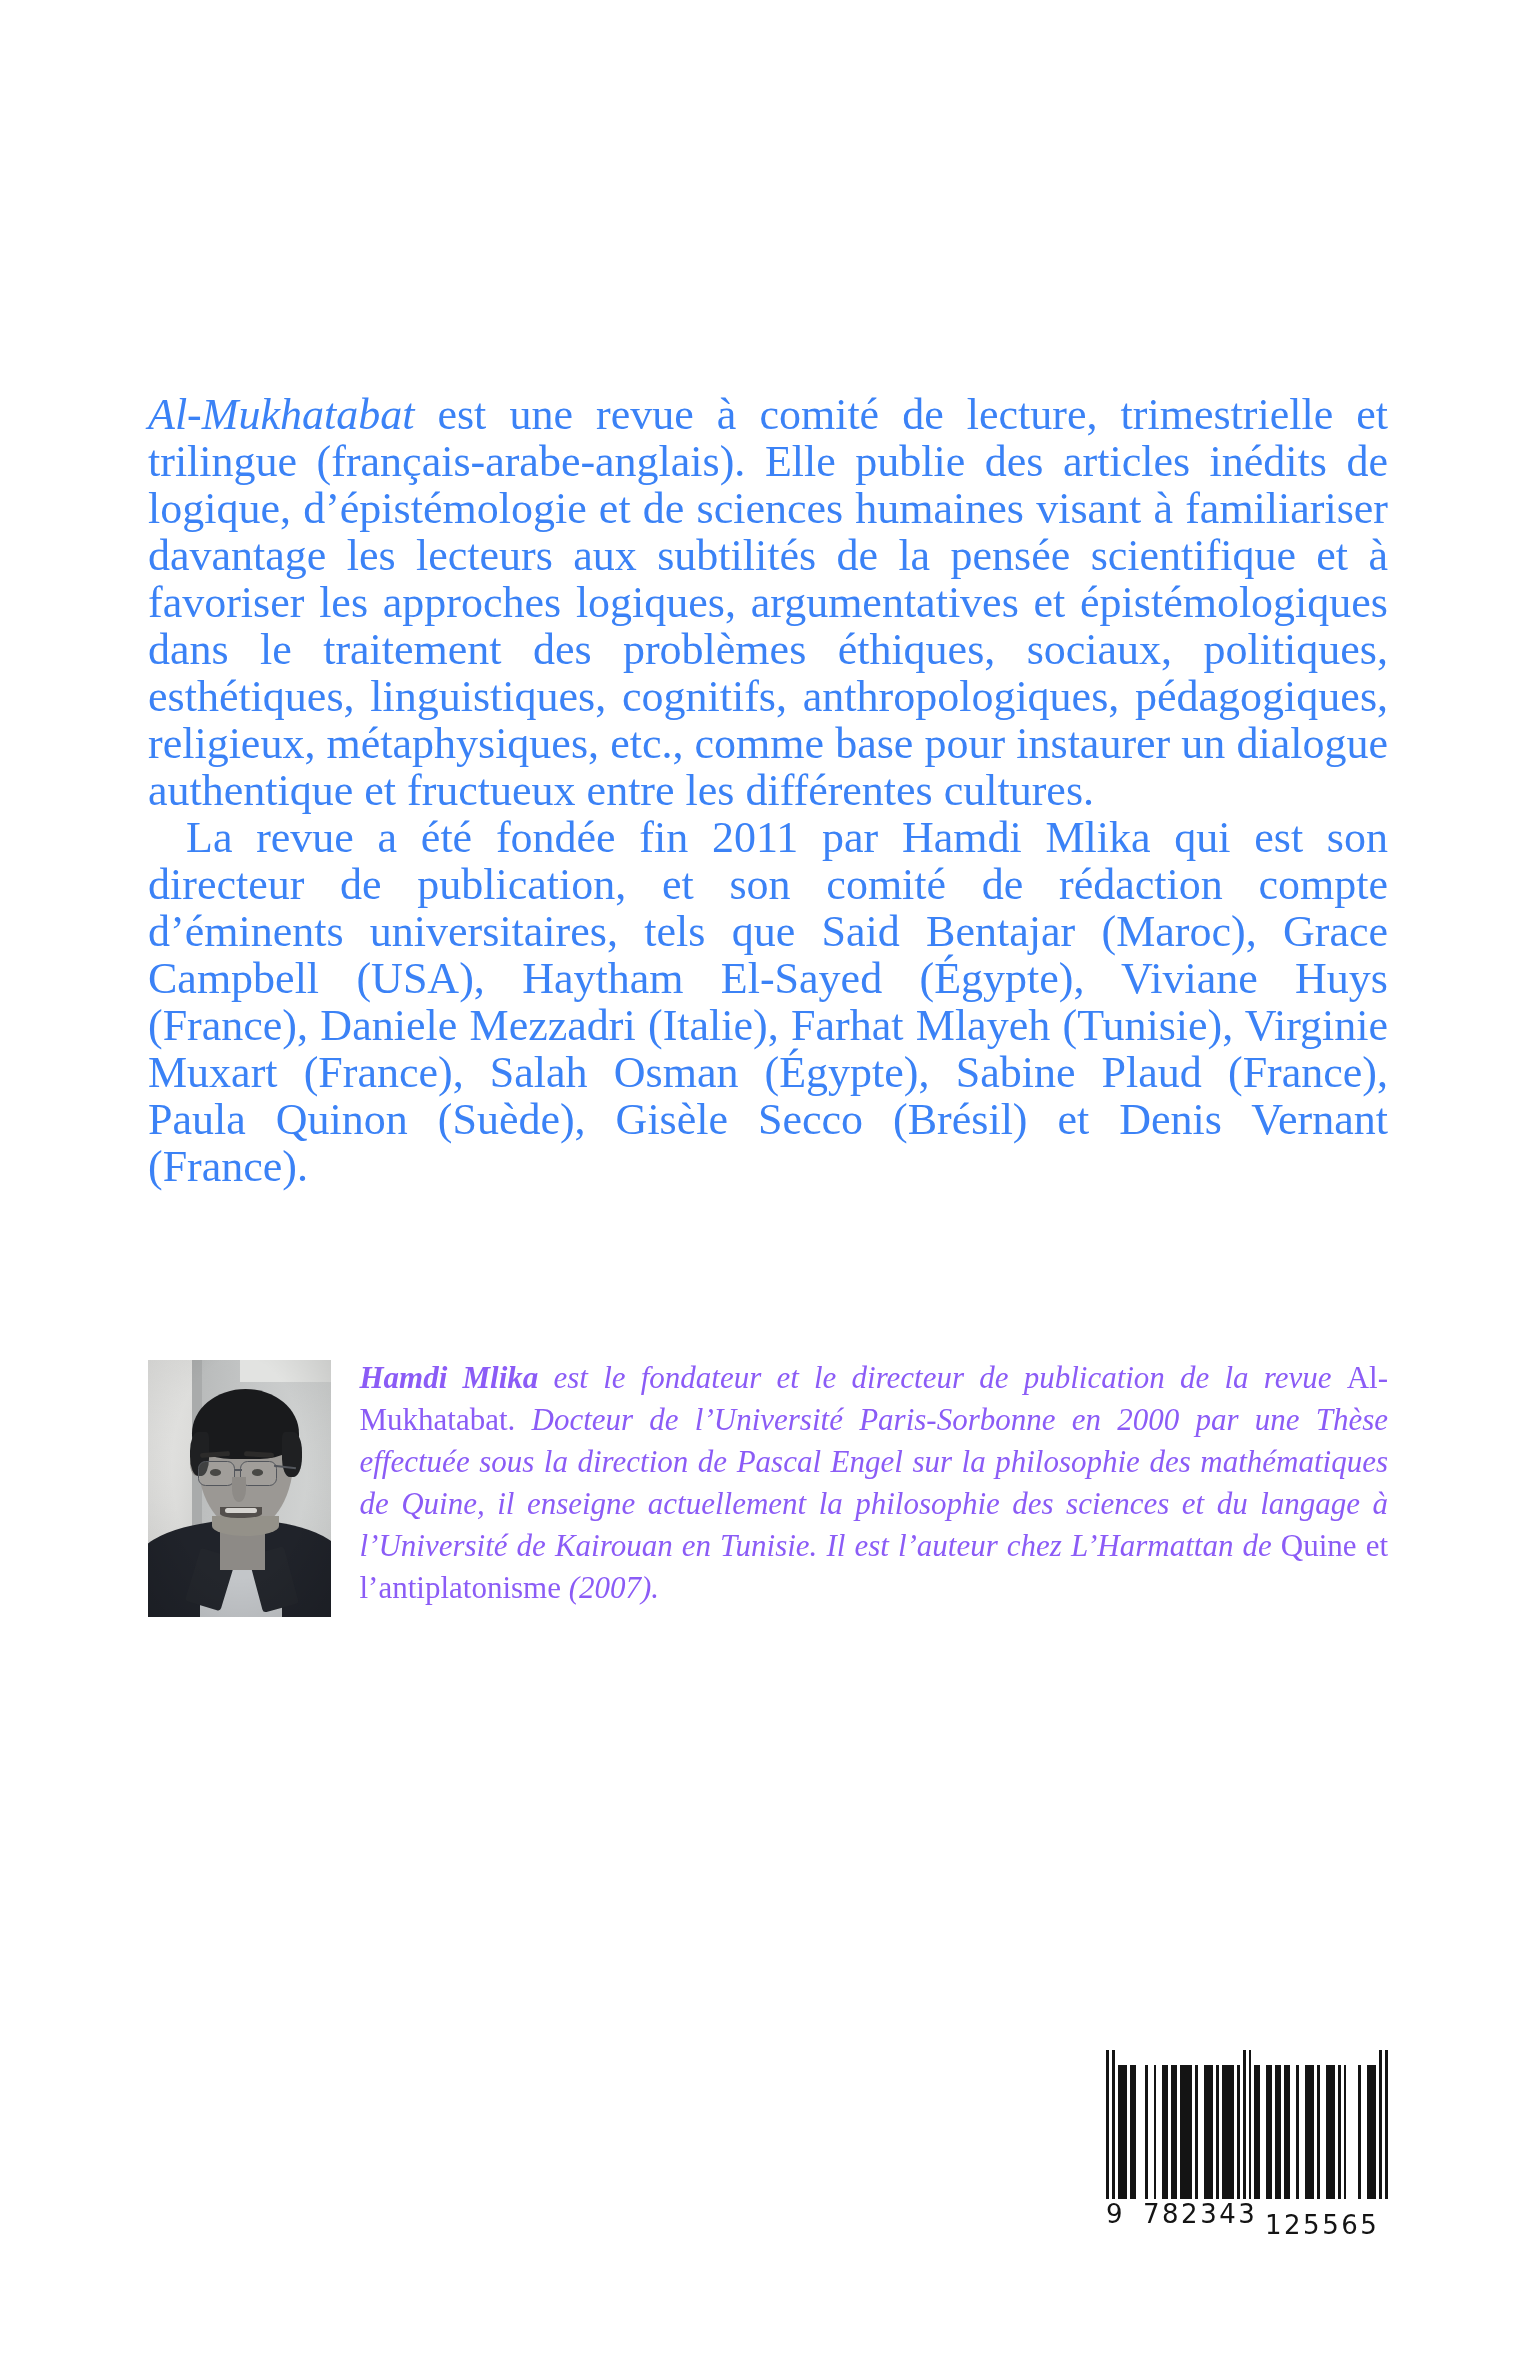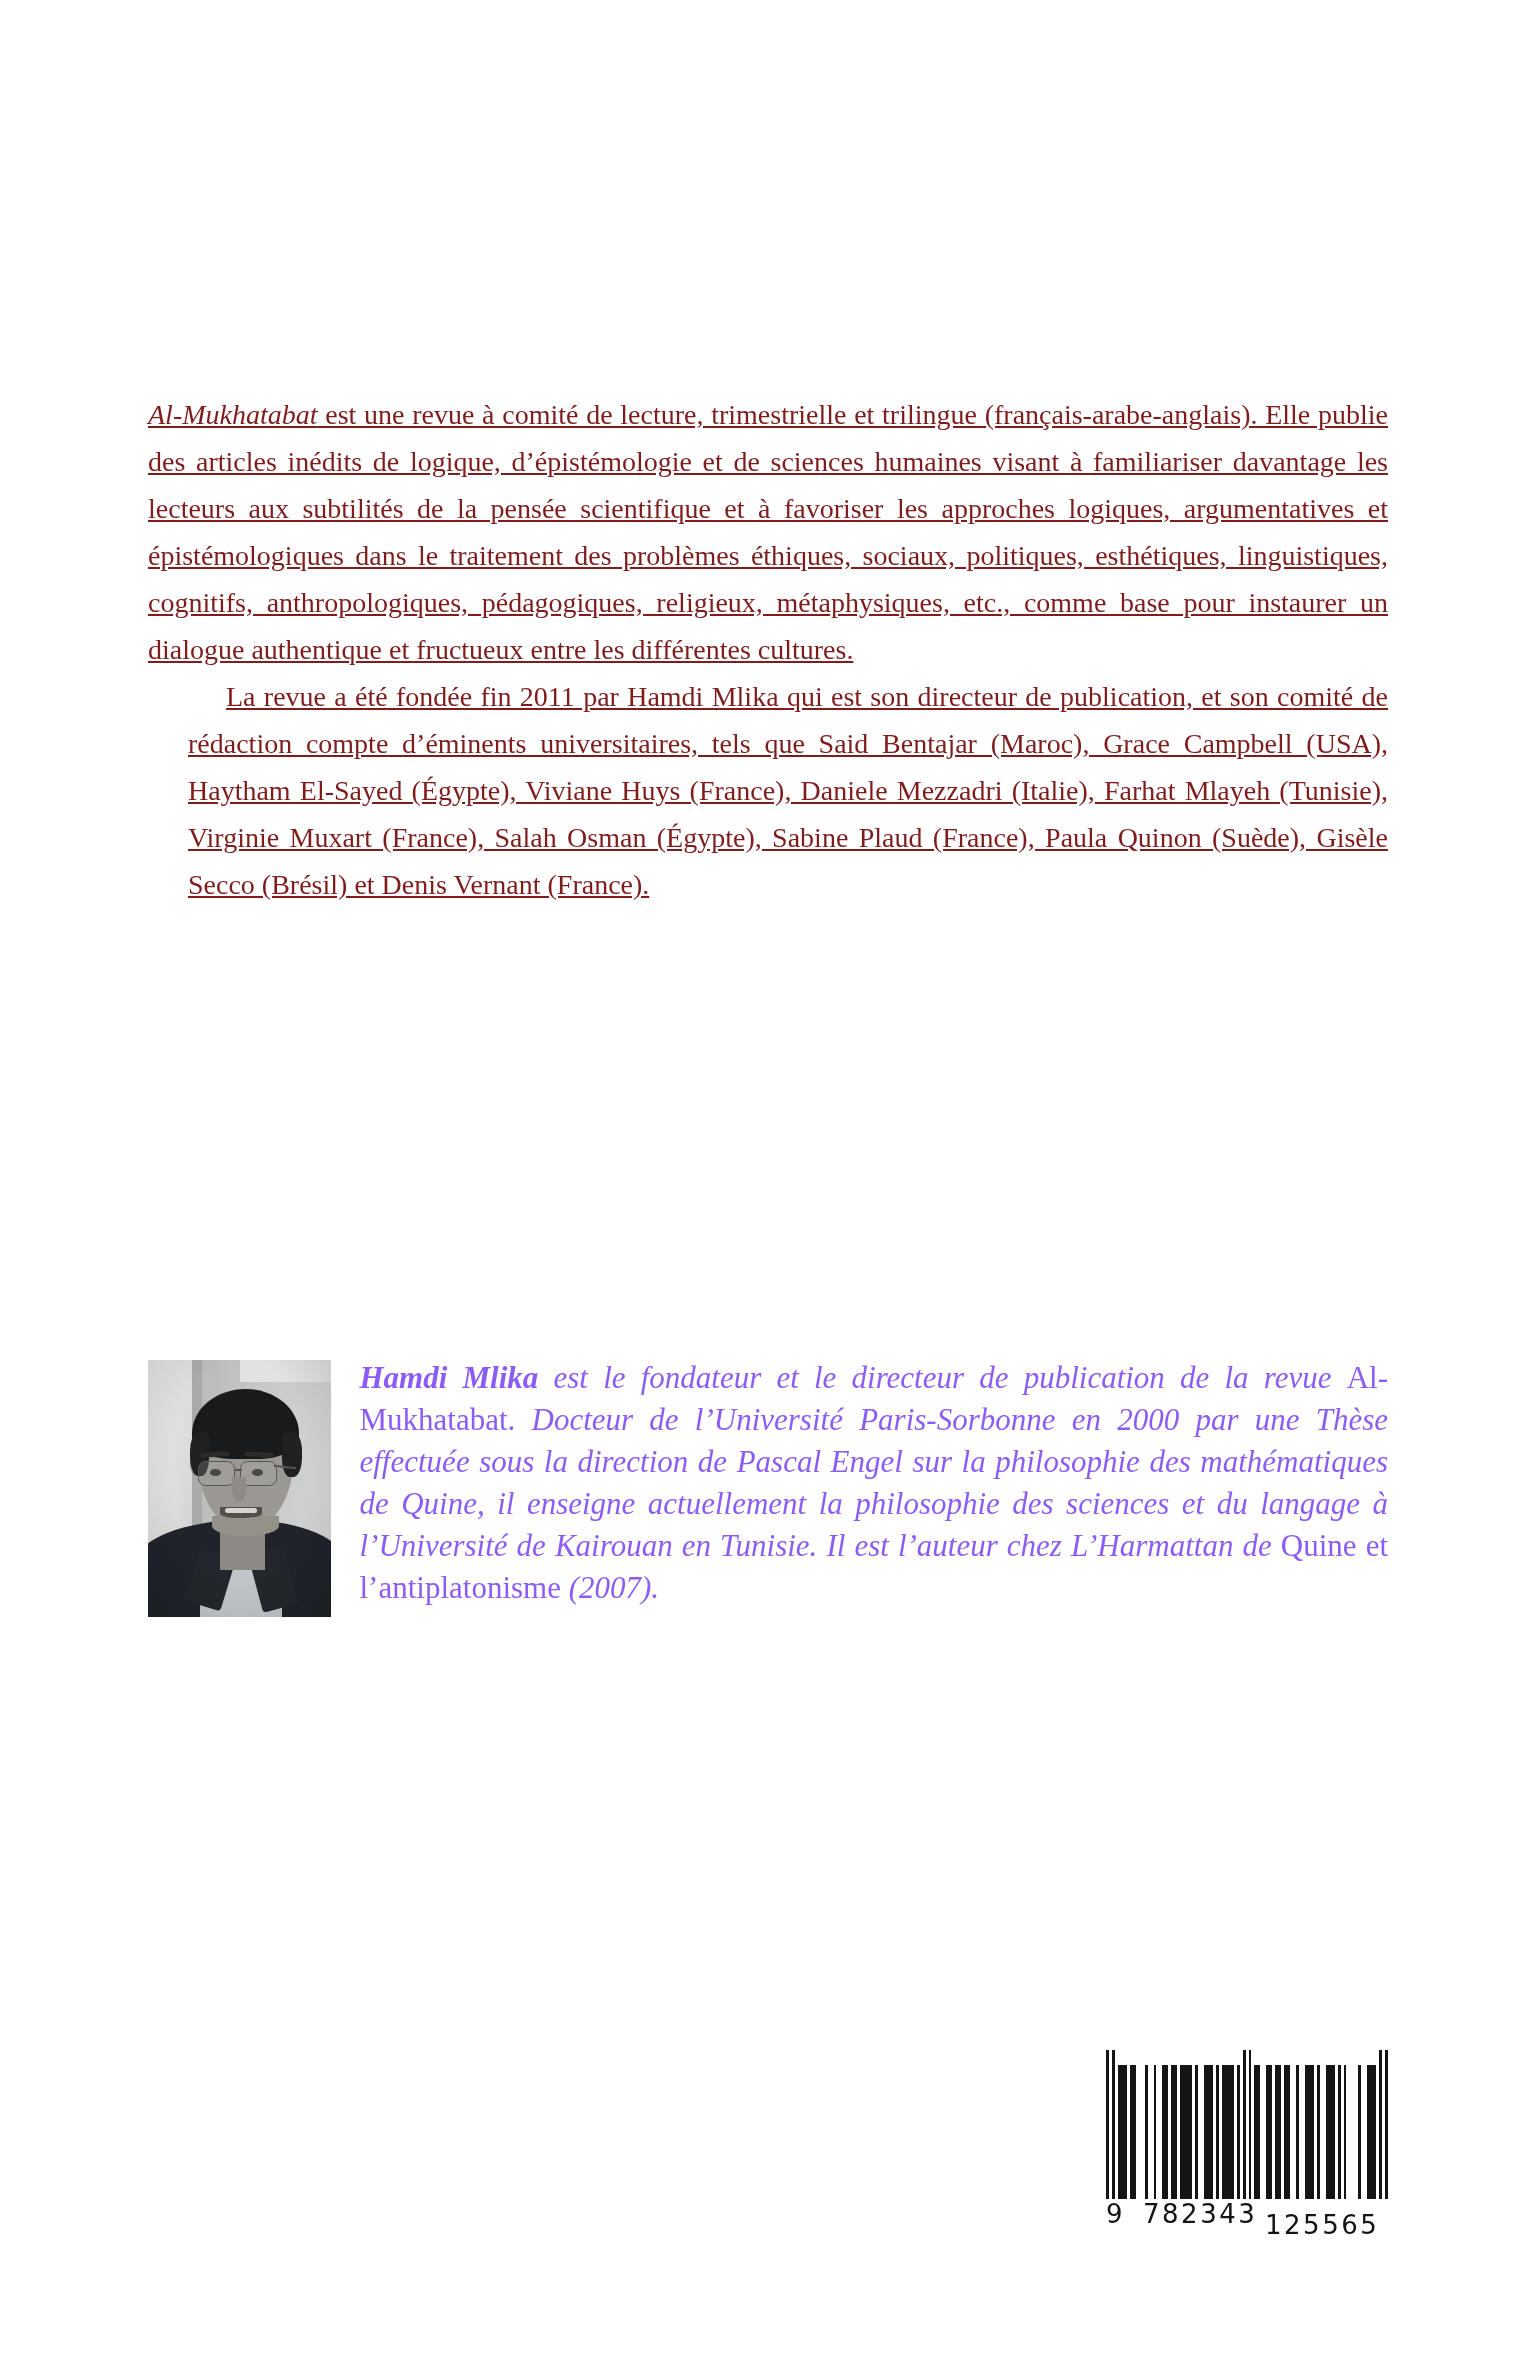--- a/index.html
+++ b/index.html
@@ -17,32 +17,30 @@
   }
 
   
   #journal-description {
     position: absolute;
     left: 148px;
     top: 391px;
     width: 1240px;
   }
   .body-par {
-    font-size: 28px;
+    font-size: 44px;
     line-height: 47px;
     text-align: justify;
     text-justify: inter-word;
     margin: 0;
-    color: #7f1d1d;
+    color: #3b82f6;
     hyphens: none;
-    text-decoration: underline;
   }
   .body-par + .body-par {
     text-indent: 38px;
-    margin-left: 40px;
   }
   .it { font-style: italic; }
   .sup { font-size: 0.62em; vertical-align: super; line-height: 0; }
 
   
   #author-bio {
     position: absolute;
     left: 148px;
     top: 1357px;
     width: 1240px;

